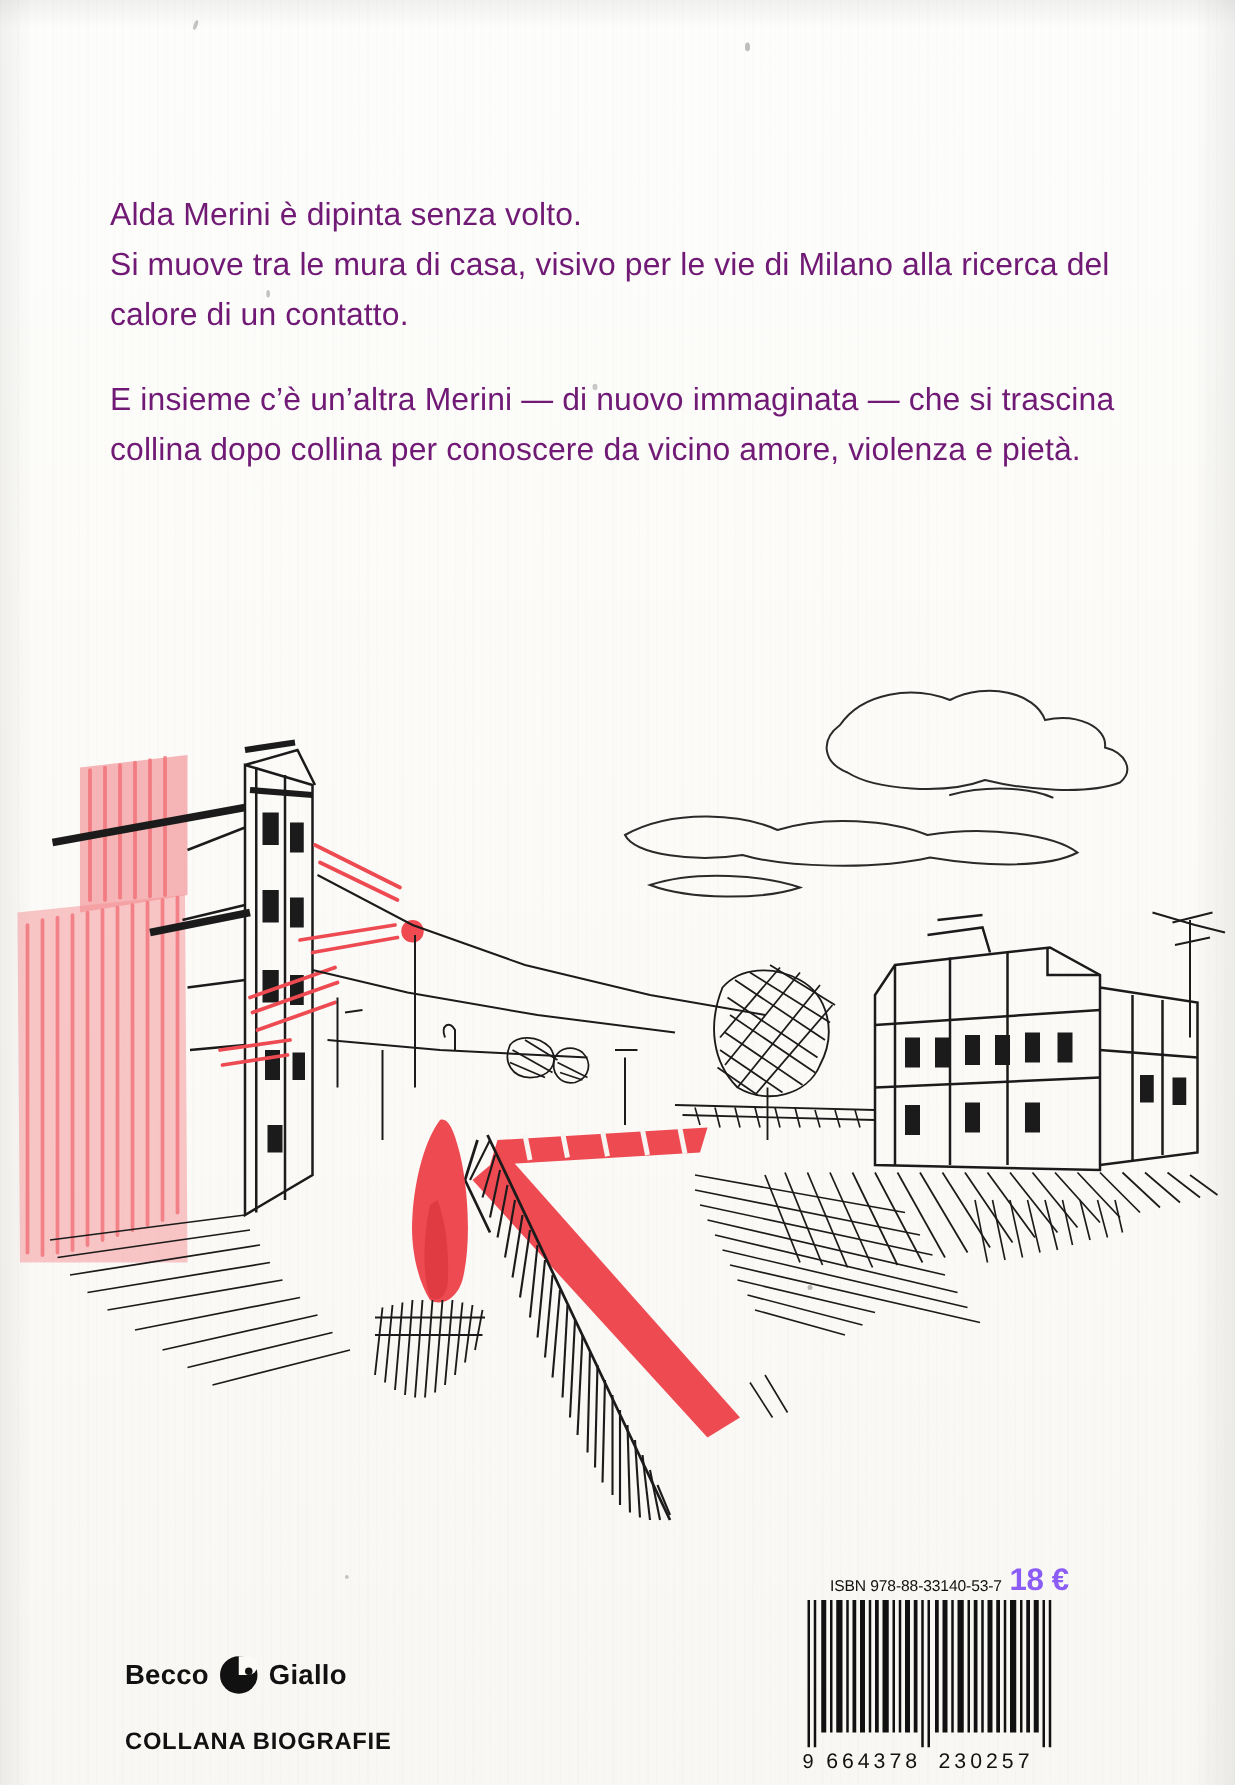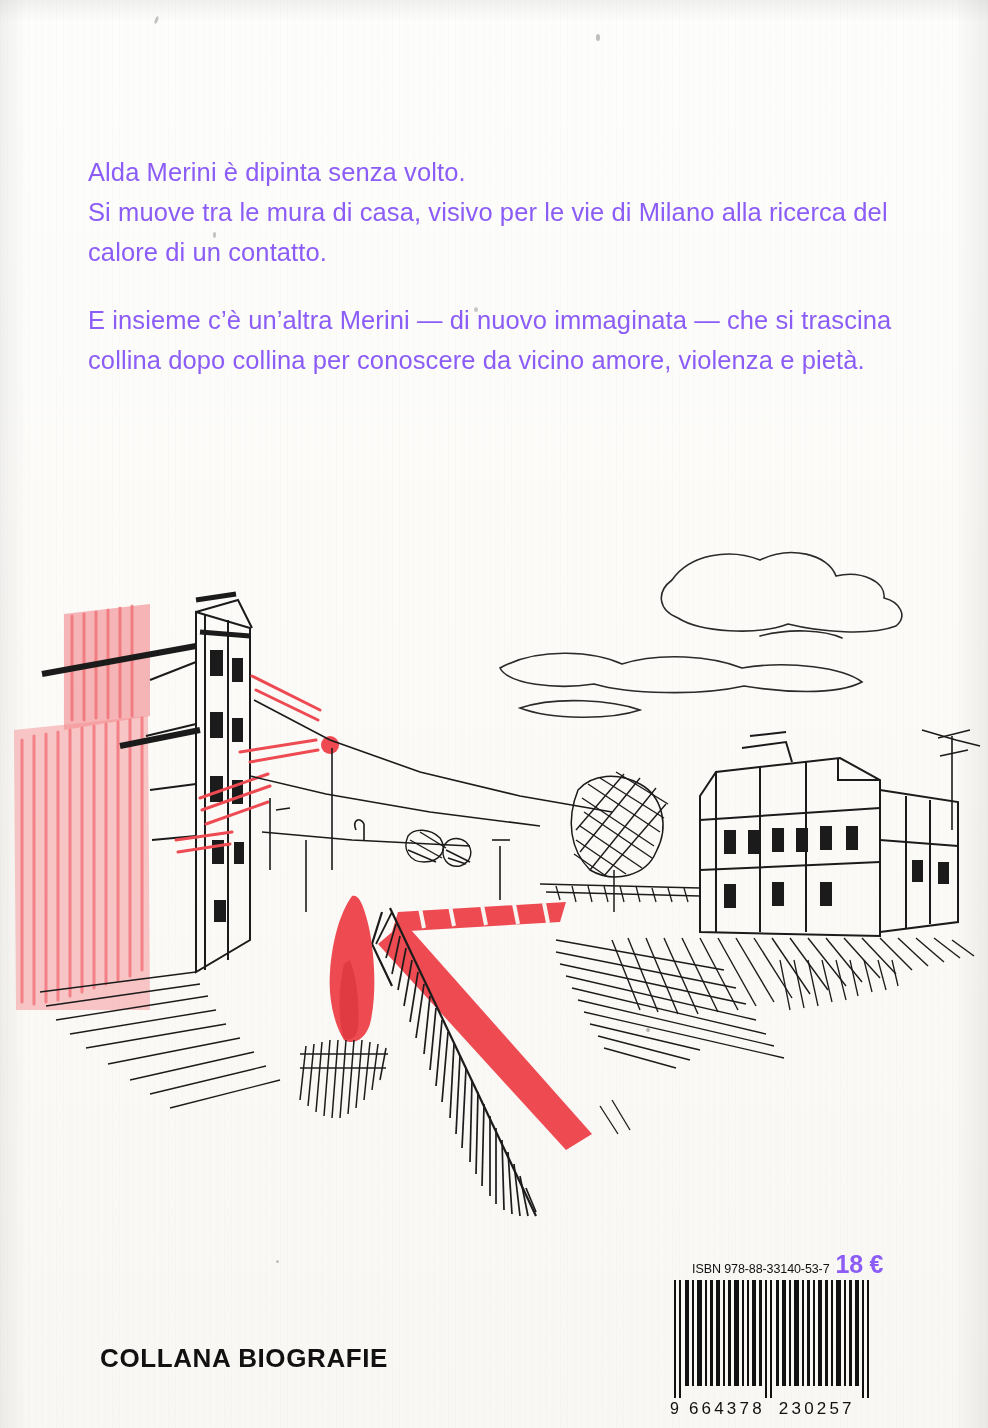--- a/index.html
+++ b/index.html
@@ -50,21 +50,21 @@
   }
 
   
   .blurb {
     position: absolute;
     left: 88px;
     top: 152px;
     width: 820px;
     font-size: 25.5px;
     line-height: 1.57;
-    color: #8b5cf6;
+    color: #701a75;
     letter-spacing: 0.1px;
   }
   .blurb p {
     margin: 0 0 28px 0;
   }
   .blurb p:last-child { margin-bottom: 0; }
 
   
   .illustration {
     position: absolute;
@@ -109,31 +109,31 @@
   .yinyang::before {
     content: "";
     position: absolute;
     right: 4px; top: 9px;
     width: 6px; height: 6px;
     background: #111;
     border-radius: 50%;
     z-index: 2;
   }
   .collana {
-    margin-top: 18px;
-    font-size: 26px;
+    margin-top: 28px;
+    font-size: 19px;
     font-weight: bold;
     letter-spacing: 0.6px;
     color: #111;
   }
 
   
   .barcode-block {
     position: absolute;
-    left: 668px;
+    left: 640px;
     top: 1252px;
     width: 215px;
   }
   .isbn-row {
     display: flex;
     align-items: flex-end;
     justify-content: flex-end;
     gap: 6px;
     margin-bottom: 3px;
   }
@@ -493,20 +493,25 @@
     </g>
 
     <g stroke="#1b1b1b" stroke-width="1.3">
       <path d="M600 566 L618 594"></path>
         <path d="M612 560 L630 590"></path>
     </g>
   </svg>
 </figure>
 
 <div class="publisher">
+  <div class="pub-row">
+    <span>Becco</span>
+    <span class="yinyang"></span>
+    <span>Giallo</span>
+  </div>
   <div class="collana">COLLANA BIOGRAFIE</div>
 </div>
 
 <div class="barcode-block">
   <div class="isbn-row">
     <span class="isbn-text">ISBN 978-88-33140-53-7</span>
     <span class="price">18 €</span>
   </div>
   <div class="bars">
     <svg width="206" height="118" viewBox="0 0 206 118" xmlns="http://www.w3.org/2000/svg">

